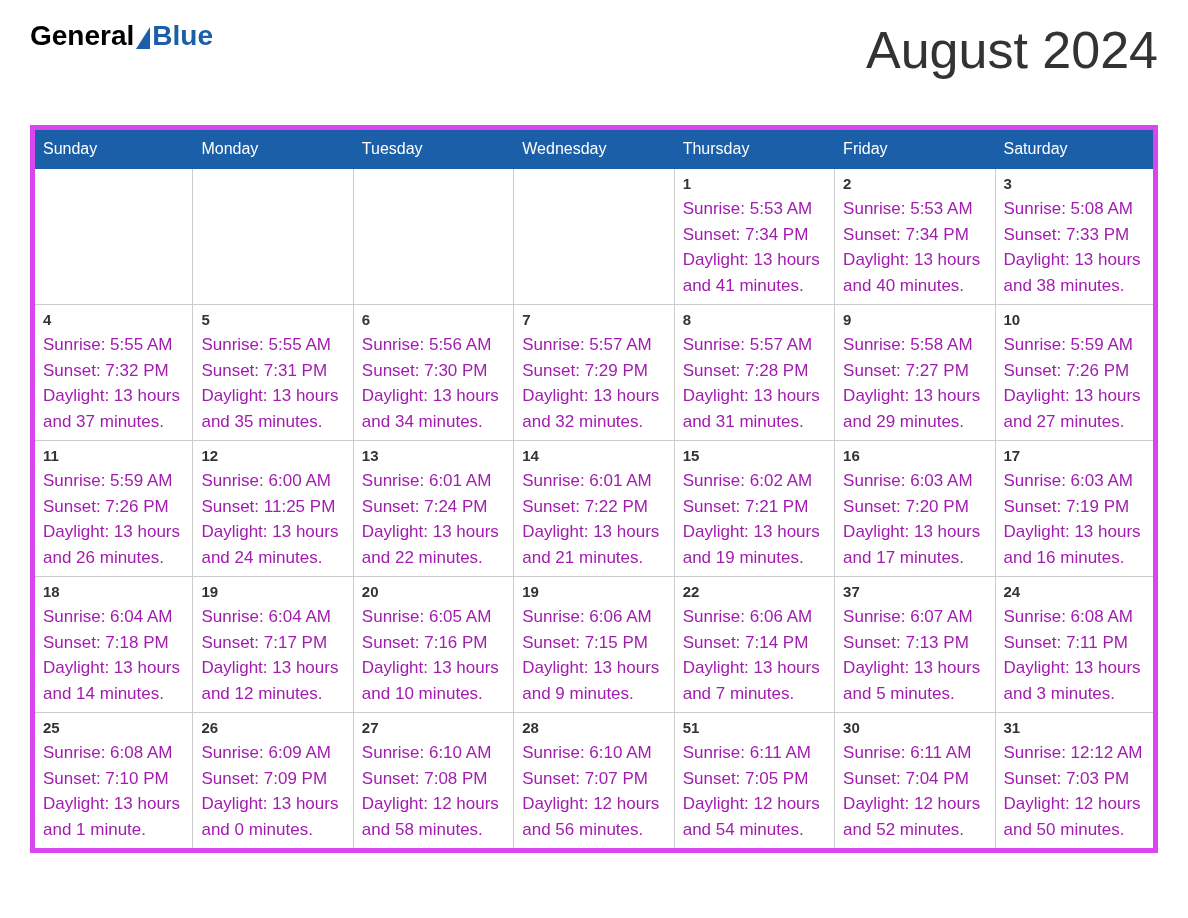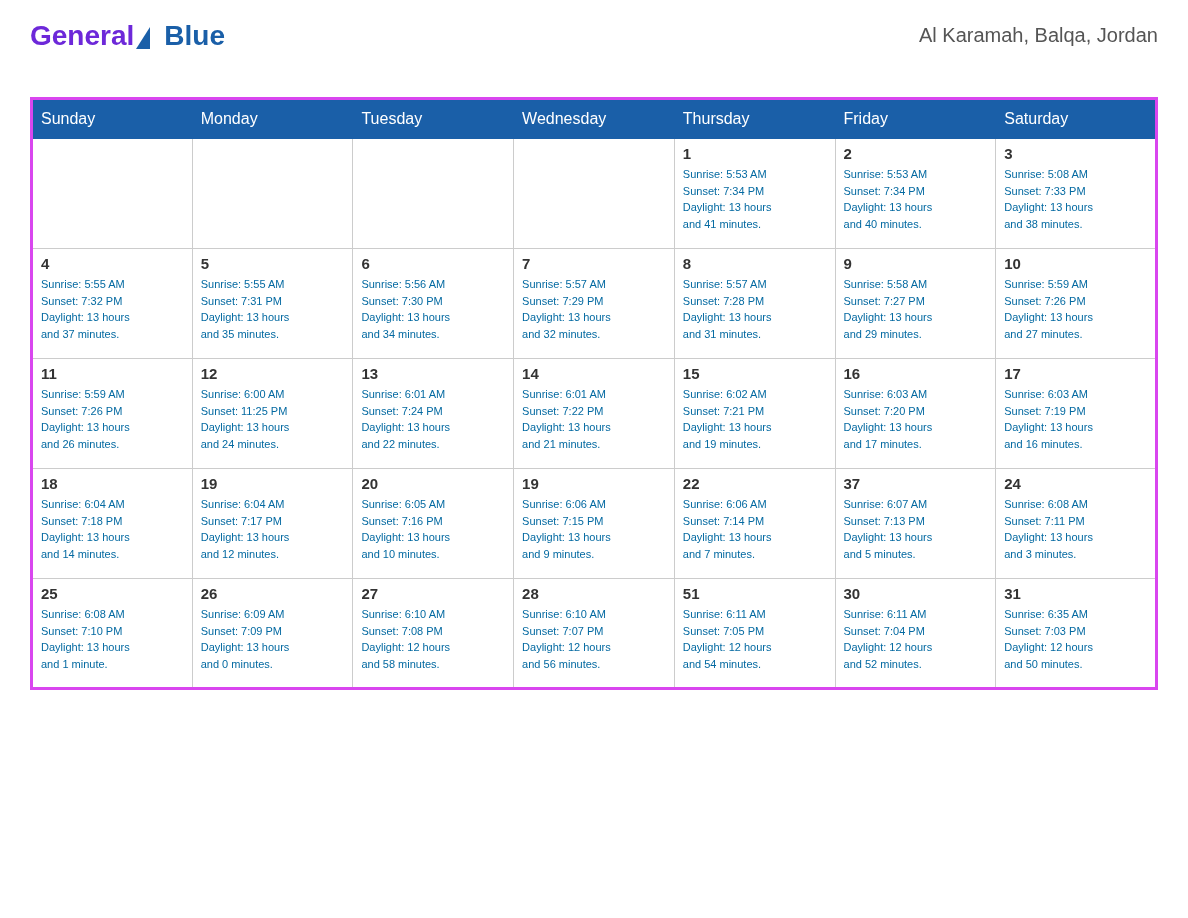--- a/index.html
+++ b/index.html
@@ -17,55 +17,55 @@
       margin-bottom: 20px;
     }
     .logo {
       display: flex;
       align-items: center;
       gap: 0;
     }
     .logo-text-general {
       font-size: 28px;
       font-weight: bold;
-      color: #6d28d9;
+      color: #000000;
     }
     .logo-triangle {
       width: 0;
       height: 0;
       border-left: 14px solid transparent;
       border-right: 0px solid transparent;
       border-bottom: 22px solid #1a5fa8;
       display: inline-block;
       margin-left: 2px;
       margin-bottom: -4px;
     }
     .logo-blue {
       font-size: 28px;
       font-weight: bold;
       color: #1a5fa8;
-      margin-left: 14px;
+      margin-left: 2px;
     }
     .title-section {
       text-align: right;
     }
     .month-title {
       font-size: 52px;
       font-weight: normal;
       color: #333;
     }
     .location {
       font-size: 20px;
       color: #555;
       margin-top: 4px;
     }
     .calendar {
       width: 100%;
       border-collapse: collapse;
-      border: 3px solid #d946ef;
+      border: 5px solid #d946ef;
       margin-top: 45px;
     }
     .calendar th {
       background-color: #1a5fa8;
       color: #fff;
       font-size: 16px;
       font-weight: normal;
       padding: 10px 8px;
       text-align: left;
       border: 1px solid #1a5fa8;
@@ -79,23 +79,23 @@
       color: #333;
       height: 110px;
     }
     .day-number {
       font-size: 15px;
       font-weight: bold;
       color: #333;
       margin-bottom: 4px;
     }
     .day-info {
-      font-size: 11px;
+      font-size: 17px;
       line-height: 1.5;
-      color: #0369a1;
+      color: #a21caf;
     }
     .empty-cell {
       background: #fff;
     }
     tr td {
       border-top: 2px solid #1a5fa8;
     }
     tr:first-child td {
       border-top: 1px solid #ccc;
     }
@@ -103,21 +103,21 @@
 </head>
 <body>
 
 <div class="header">
   <div class="logo">
     <span class="logo-text-general">General</span>
     <span class="logo-triangle"></span>
     <span class="logo-blue">Blue</span>
   </div>
   <div class="title-section">
-    <div class="location">Al Karamah, Balqa, Jordan</div>
+    <div class="month-title">August 2024</div>
   </div>
 </div>
 
 <table class="calendar">
   <thead>
     <tr>
     <th>Sunday</th>
         <th>Monday</th>
         <th>Tuesday</th>
         <th>Wednesday</th>
@@ -345,20 +345,20 @@
         </td>
         <td>
           <div class="day-number">30</div>
           <div class="day-info" style="white-space: pre-line;">Sunrise: 6:11 AM
 Sunset: 7:04 PM
 Daylight: 12 hours
 and 52 minutes.</div>
         </td>
         <td>
           <div class="day-number">31</div>
-          <div class="day-info" style="white-space: pre-line;">Sunrise: 6:35 AM
+          <div class="day-info" style="white-space: pre-line;">Sunrise: 12:12 AM
 Sunset: 7:03 PM
 Daylight: 12 hours
 and 50 minutes.</div>
         </td>
       </tr>
     </tbody>
 </table>
 
 </body></html>

